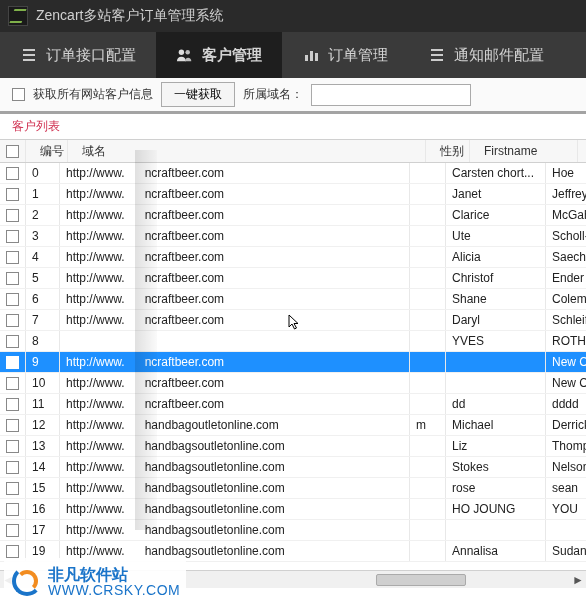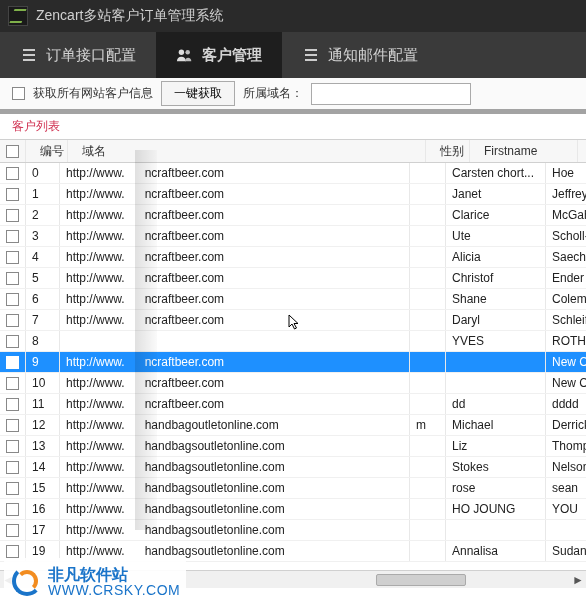--- a/index.html
+++ b/index.html
@@ -5,21 +5,21 @@
 * { margin: 0; padding: 0; box-sizing: border-box; }
 body { font-family: "Microsoft YaHei", Arial, sans-serif; font-size: 12px; background: #fff; width: 586px; height: 606px; overflow: hidden; position: relative; }
 .titlebar { background: #2a2a2a; color: #c0c0c0; height: 32px; display: flex; align-items: center; padding: 0 8px; }
 .logo { width: 20px; height: 20px; background: #1a1a1a; border: 1px solid #444; margin-right: 8px; display: flex; align-items: center; justify-content: center; position: relative; }
 .logo::before { content: ""; position: absolute; width: 12px; height: 10px; border-top: 2px solid #7fb04a; border-bottom: 2px solid #7fb04a; transform: skewX(-20deg); }
 .titlebar-text { font-size: 14px; color: #d0d0d0; }
 .tabbar { background: #3a3a3a; height: 46px; display: flex; align-items: stretch; }
 .tab { display: flex; align-items: center; padding: 0 20px; color: #d4d4d4; cursor: pointer; font-size: 15px; gap: 8px; }
 .tab.active { background: #1e1e1e; font-weight: bold; }
 .tab-icon { width: 18px; height: 18px; display: flex; align-items: center; justify-content: center; }
-.toolbar { height: 36px; display: flex; align-items: center; padding: 0 12px; gap: 8px; border-bottom: 5px solid #a3a3a3; background: #fafafa; }
+.toolbar { height: 36px; display: flex; align-items: center; padding: 0 12px; gap: 8px; border-bottom: 3px solid #a3a3a3; background: #fafafa; }
 .checkbox { width: 13px; height: 13px; border: 1px solid #888; background: #fff; cursor: pointer; flex-shrink: 0; }
 .toolbar-label { color: #333; }
 .btn { padding: 3px 12px; background: #f5f5f5; border: 1px solid #aaa; cursor: pointer; font-size: 12px; }
 .domain-input { border: 1px solid #aaa; height: 22px; width: 160px; padding: 0 4px; }
 .subheader { background: #fff; color: #d03050; padding: 4px 12px; font-size: 12px; }
 .table-wrap { overflow: hidden; }
 .table-header { display: flex; background: #f7f7f7; border-top: 1px solid #d0d0d0; border-bottom: 1px solid #d0d0d0; height: 24px; align-items: center; gap: 8px; }
 .th, .td { padding: 0 6px; overflow: hidden; white-space: nowrap; text-overflow: ellipsis; border-right: 1px solid #e8e8e8; height: 100%; display: flex; align-items: center; }
 .col-chk { width: 26px; flex-shrink: 0; justify-content: center; }
 .col-id { width: 34px; flex-shrink: 0; }
@@ -72,20 +72,30 @@
           <circle cx="13" cy="5" r="2.5" fill="#bbb"></circle>
           <path d="M1 15c0-3 2-5 5-5s5 2 5 5" fill="#ddd"></path>
           <path d="M10 15c0-2.5 1.5-4 3.5-4s3.5 1.5 3.5 4" fill="#bbb"></path>
         </svg>
       </span>
       <span>客户管理</span>
     </div>
     <div class="tab">
       <span class="tab-icon">
         <svg width="16" height="16" viewBox="0 0 16 16">
+          <rect x="2" y="8" width="3" height="6" fill="#ccc"></rect>
+          <rect x="7" y="4" width="3" height="10" fill="#ccc"></rect>
+          <rect x="12" y="6" width="3" height="8" fill="#ccc"></rect>
+        </svg>
+      </span>
+      <span>订单管理</span>
+    </div>
+    <div class="tab">
+      <span class="tab-icon">
+        <svg width="16" height="16" viewBox="0 0 16 16">
           <path d="M2 3h12M2 8h12M2 13h12" stroke="#ccc" stroke-width="2"></path>
         </svg>
       </span>
       <span>通知邮件配置</span>
     </div>
   </div>
 
 <div class="toolbar">
   <div class="checkbox"></div>
   <span class="toolbar-label">获取所有网站客户信息</span>

